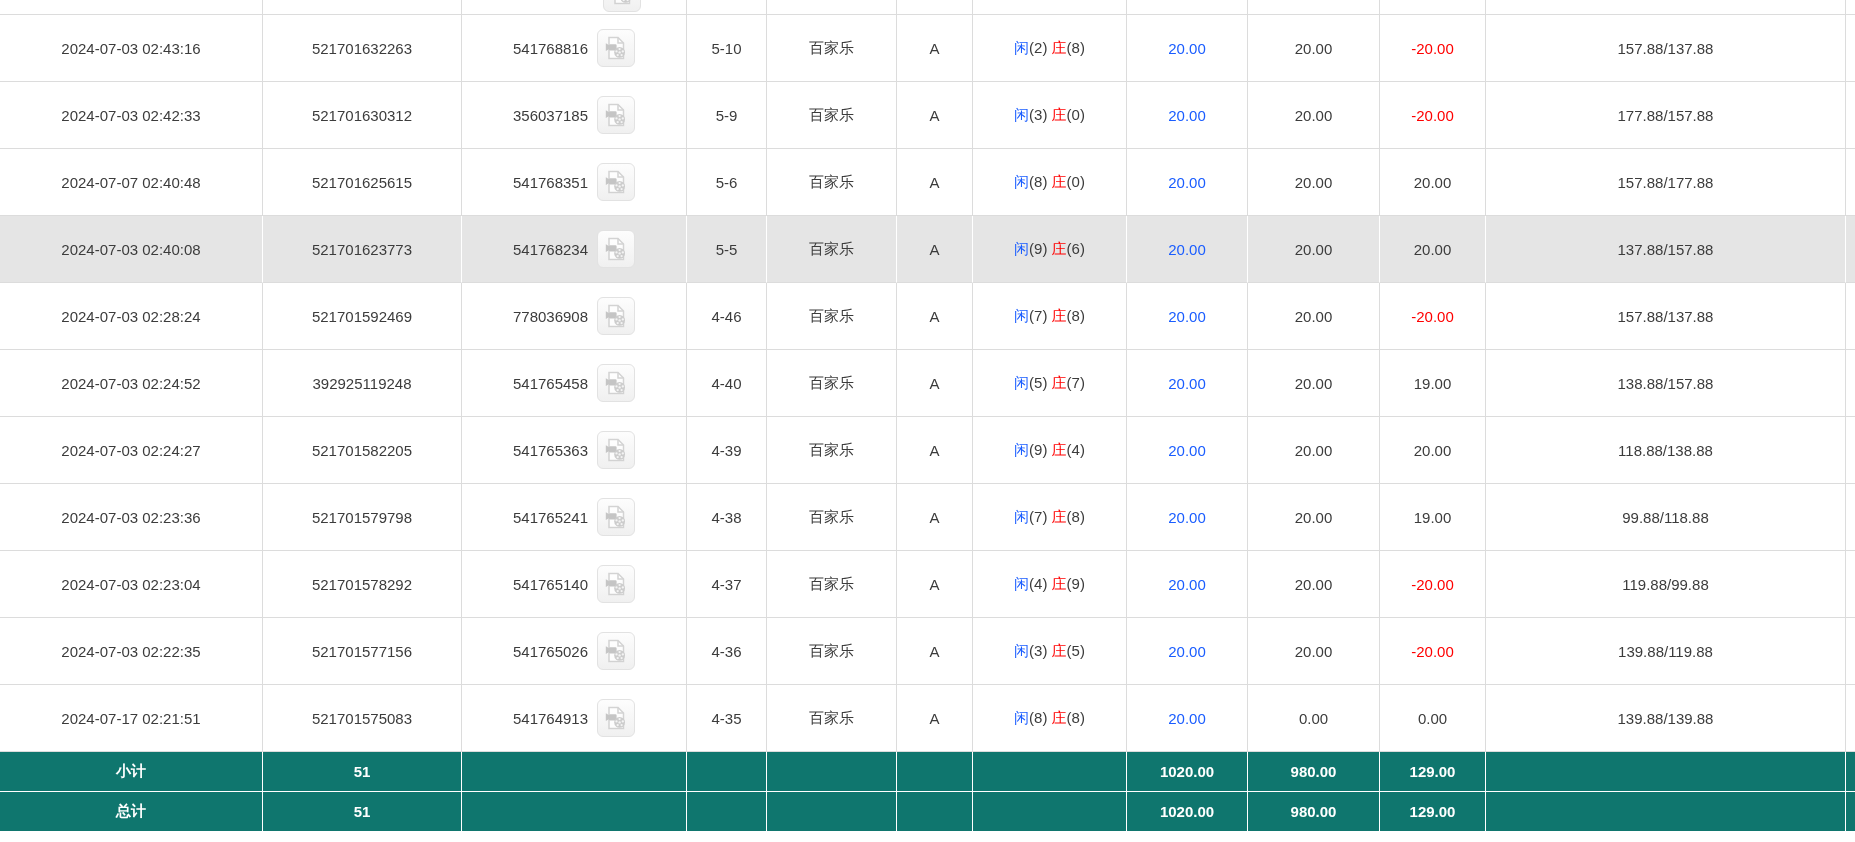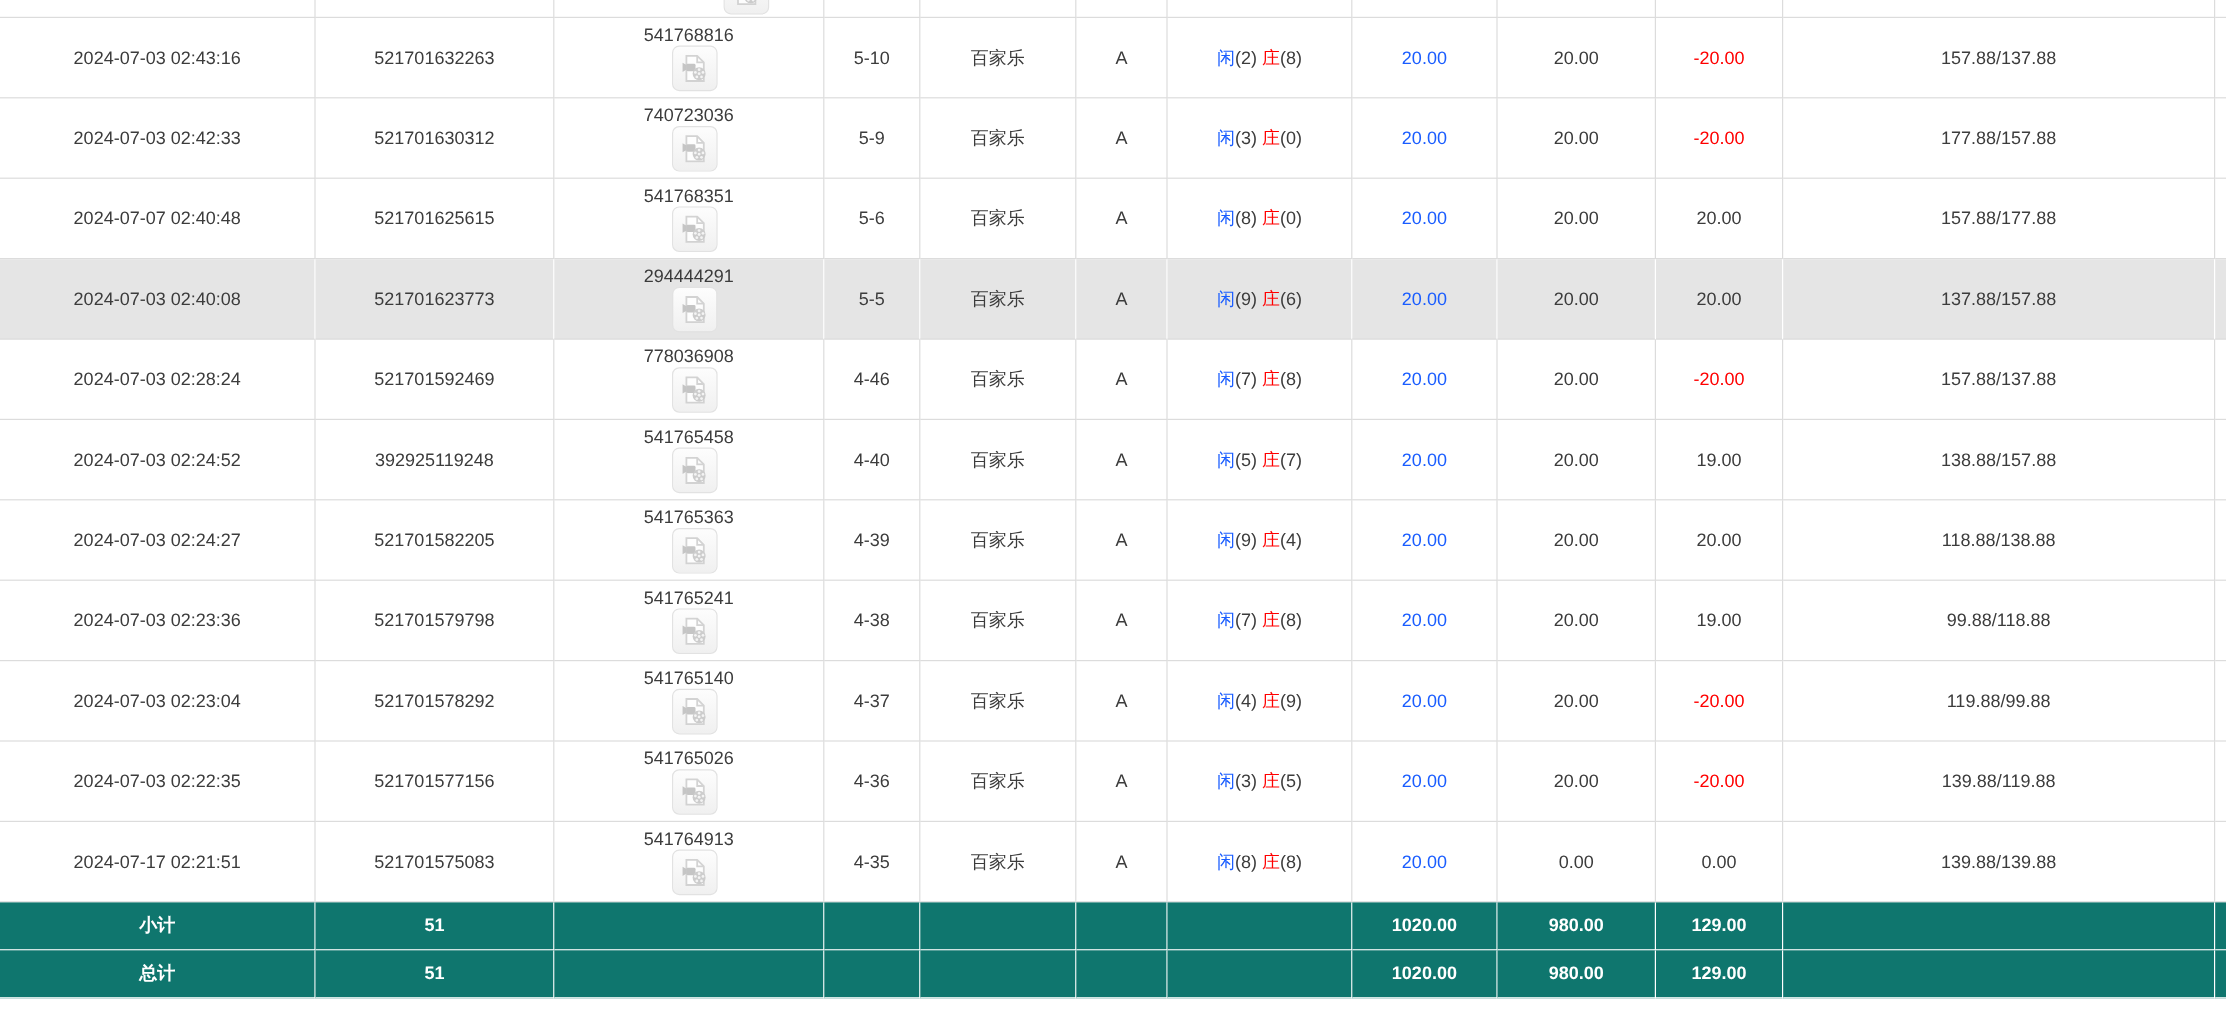--- a/index.html
+++ b/index.html
@@ -23,21 +23,21 @@
   tr.partial-row td{height:15px;position:relative;}
   tr.data-row td{height:67px;}
   tr.hl-row td{background:#e5e5e5;border-right-color:#ffffff;}
   tr.foot-row td{
     height:40px;background:#0f766e;color:#ffffff;font-weight:bold;
     border-right-color:#ffffff;border-bottom-color:#ffffff;
   }
   .blue{color:#1a5dff;}
   .red{color:#ff0000;}
   .plain{color:#3c3c3c;}
-  .cellflex{display:inline-flex;align-items:center;justify-content:center;flex-direction:column;}
+  .cellflex{display:inline-flex;align-items:center;justify-content:center;}
   .vbtn{
     display:inline-block;width:38px;height:38px;box-sizing:border-box;
     border:1px solid #e2e2e2;border-radius:6px;
     background:linear-gradient(#fdfdfd,#f0f0f0);
     margin-left:9px;cursor:pointer;
   }
   .vbtn svg{display:block;margin:5px auto 0;opacity:.85;}
   .sliver-btn{position:absolute;left:141px;top:-26px;margin-left:0;}
 </style>
 </head>
@@ -118,21 +118,21 @@
           <td><span class="blue">20.00</span></td>
           <td><span class="plain">20.00</span></td>
           <td><span class="red">-20.00</span></td>
           <td><span class="plain">157.88/137.88</span></td>
           <td class="cut"></td>
         </tr>
         <tr class="data-row">
           <td><span class="plain">2024-07-03 02:42:33</span></td>
           <td><span class="plain">521701630312</span></td>
           <td><span class="cellflex">
-              <span class="plain">740723036</span>
+              <span class="plain">356037185</span>
               <span class="vbtn">
     <svg width="26" height="26" viewBox="0 0 26 26">
       <path d="M6 2.5 h9 l5.5 5.5 V23.5 H6 Z" fill="#ffffff" stroke="#cdcdcd" stroke-width="1.5"></path>
       <path d="M15 2.5 v5.5 h5.5" fill="none" stroke="#cdcdcd" stroke-width="1.5"></path>
       <path d="M6.2 10.2 l-3.4 -1.9 v7.6 l3.4 -1.9 z" fill="#bdbdbd"></path>
       <rect x="6" y="9.2" width="7.6" height="6.2" rx="1.2" fill="#bdbdbd"></rect>
       <circle cx="16.6" cy="17.4" r="5.4" fill="#c6c6c6"></circle>
       <circle cx="16.6" cy="17.4" r="1.2" fill="#f4f4f4"></circle>
       <circle cx="16.6" cy="14.1" r="1.15" fill="#f4f4f4"></circle>
       <circle cx="13.5" cy="16.4" r="1.15" fill="#f4f4f4"></circle>
@@ -180,21 +180,21 @@
           <td><span class="blue">20.00</span></td>
           <td><span class="plain">20.00</span></td>
           <td><span class="plain">20.00</span></td>
           <td><span class="plain">157.88/177.88</span></td>
           <td class="cut"></td>
         </tr>
         <tr class="data-row hl-row">
           <td><span class="plain">2024-07-03 02:40:08</span></td>
           <td><span class="plain">521701623773</span></td>
           <td><span class="cellflex">
-              <span class="plain">294444291</span>
+              <span class="plain">541768234</span>
               <span class="vbtn">
     <svg width="26" height="26" viewBox="0 0 26 26">
       <path d="M6 2.5 h9 l5.5 5.5 V23.5 H6 Z" fill="#ffffff" stroke="#cdcdcd" stroke-width="1.5"></path>
       <path d="M15 2.5 v5.5 h5.5" fill="none" stroke="#cdcdcd" stroke-width="1.5"></path>
       <path d="M6.2 10.2 l-3.4 -1.9 v7.6 l3.4 -1.9 z" fill="#bdbdbd"></path>
       <rect x="6" y="9.2" width="7.6" height="6.2" rx="1.2" fill="#bdbdbd"></rect>
       <circle cx="16.6" cy="17.4" r="5.4" fill="#c6c6c6"></circle>
       <circle cx="16.6" cy="17.4" r="1.2" fill="#f4f4f4"></circle>
       <circle cx="16.6" cy="14.1" r="1.15" fill="#f4f4f4"></circle>
       <circle cx="13.5" cy="16.4" r="1.15" fill="#f4f4f4"></circle>

